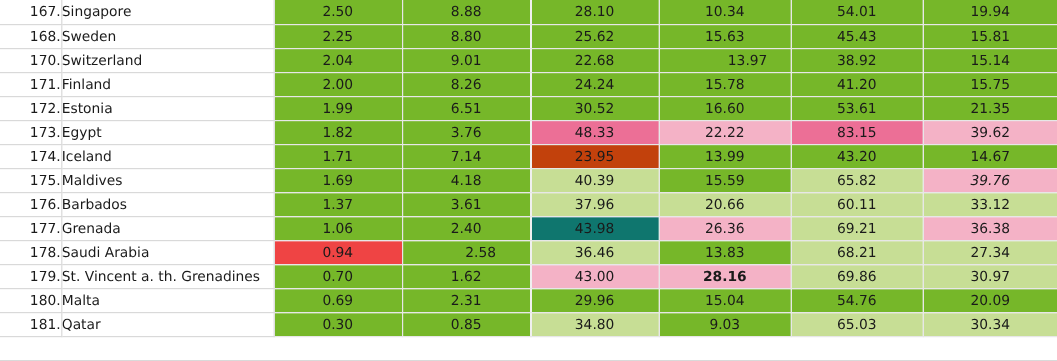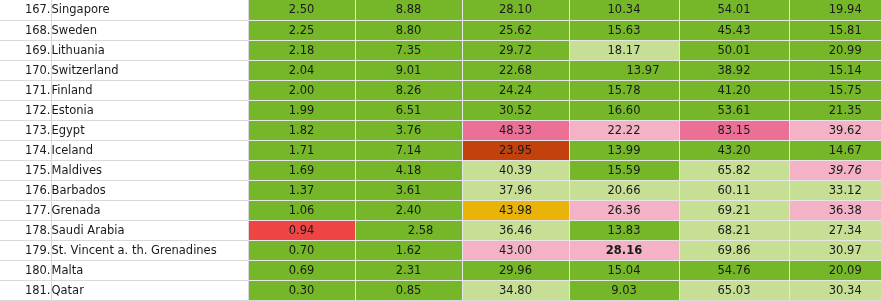--- a/index.html
+++ b/index.html
@@ -37,21 +37,21 @@
     width: 51px;
     text-align: right;
     padding-right: 7px;
     box-sizing: border-box;
     background: #ffffff;
     border-bottom: 1px solid #d9d9d9;
     border-right: 1px solid #d9d9d9;
   }
   
   td.country {
-    width: 197px;
+    width: 177px;
     text-align: left;
     padding-left: 8px;
     box-sizing: border-box;
     background: #ffffff;
     border-bottom: 1px solid #d9d9d9;
     border-right: 1px solid #d9d9d9;
   }
   
   td.val {
     text-align: center;
@@ -100,30 +100,20 @@
           <td class="rank">168.</td>
           <td class="country">Sweden</td>
           <td class="val v0" style="background-color: rgb(118, 183, 41);">2.25</td>
           <td class="val v1" style="background-color: rgb(118, 183, 41);">8.80</td>
           <td class="val v2" style="background-color: rgb(118, 183, 41);">25.62</td>
           <td class="val v3" style="background-color: rgb(118, 183, 41);">15.63</td>
           <td class="val v4" style="background-color: rgb(118, 183, 41);">45.43</td>
           <td class="val v5" style="background-color: rgb(118, 183, 41);">15.81</td>
         </tr>
         <tr>
-          <td class="rank">169.</td>
-          <td class="country">Lithuania</td>
-          <td class="val v0" style="background-color: rgb(118, 183, 41);">2.18</td>
-          <td class="val v1" style="background-color: rgb(118, 183, 41);">7.35</td>
-          <td class="val v2" style="background-color: rgb(118, 183, 41);">29.72</td>
-          <td class="val v3" style="background-color: rgb(199, 222, 149);">18.17</td>
-          <td class="val v4" style="background-color: rgb(118, 183, 41);">50.01</td>
-          <td class="val v5" style="background-color: rgb(118, 183, 41);">20.99</td>
-        </tr>
-        <tr>
           <td class="rank">170.</td>
           <td class="country">Switzerland</td>
           <td class="val v0" style="background-color: rgb(118, 183, 41);">2.04</td>
           <td class="val v1" style="background-color: rgb(118, 183, 41);">9.01</td>
           <td class="val v2" style="background-color: rgb(118, 183, 41);">22.68</td>
           <td class="val v3" style="background-color: rgb(118, 183, 41); padding-left: 38px;">13.97</td>
           <td class="val v4" style="background-color: rgb(118, 183, 41);">38.92</td>
           <td class="val v5" style="background-color: rgb(118, 183, 41);">15.14</td>
         </tr>
         <tr>
@@ -184,21 +174,21 @@
           <td class="val v2" style="background-color: rgb(199, 222, 149);">37.96</td>
           <td class="val v3" style="background-color: rgb(199, 222, 149);">20.66</td>
           <td class="val v4" style="background-color: rgb(199, 222, 149);">60.11</td>
           <td class="val v5" style="background-color: rgb(199, 222, 149);">33.12</td>
         </tr>
         <tr>
           <td class="rank">177.</td>
           <td class="country">Grenada</td>
           <td class="val v0" style="background-color: rgb(118, 183, 41);">1.06</td>
           <td class="val v1" style="background-color: rgb(118, 183, 41);">2.40</td>
-          <td class="val v2" style="background-color: #eab308;">43.98</td>
+          <td class="val v2" style="background-color: #0f766e;">43.98</td>
           <td class="val v3" style="background-color: rgb(244, 178, 198);">26.36</td>
           <td class="val v4" style="background-color: rgb(199, 222, 149);">69.21</td>
           <td class="val v5" style="background-color: rgb(244, 178, 198);">36.38</td>
         </tr>
         <tr>
           <td class="rank">178.</td>
           <td class="country">Saudi Arabia</td>
           <td class="val v0" style="background-color: #ef4444;">0.94</td>
           <td class="val v1" style="background-color: rgb(118, 183, 41); padding-left: 24px;">2.58</td>
           <td class="val v2" style="background-color: rgb(199, 222, 149);">36.46</td>

